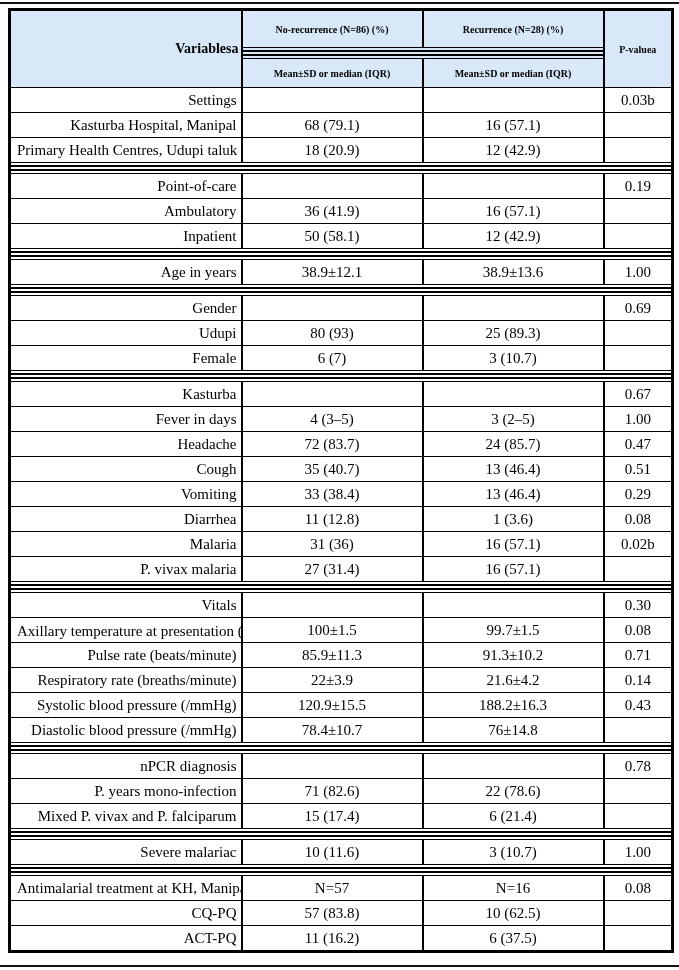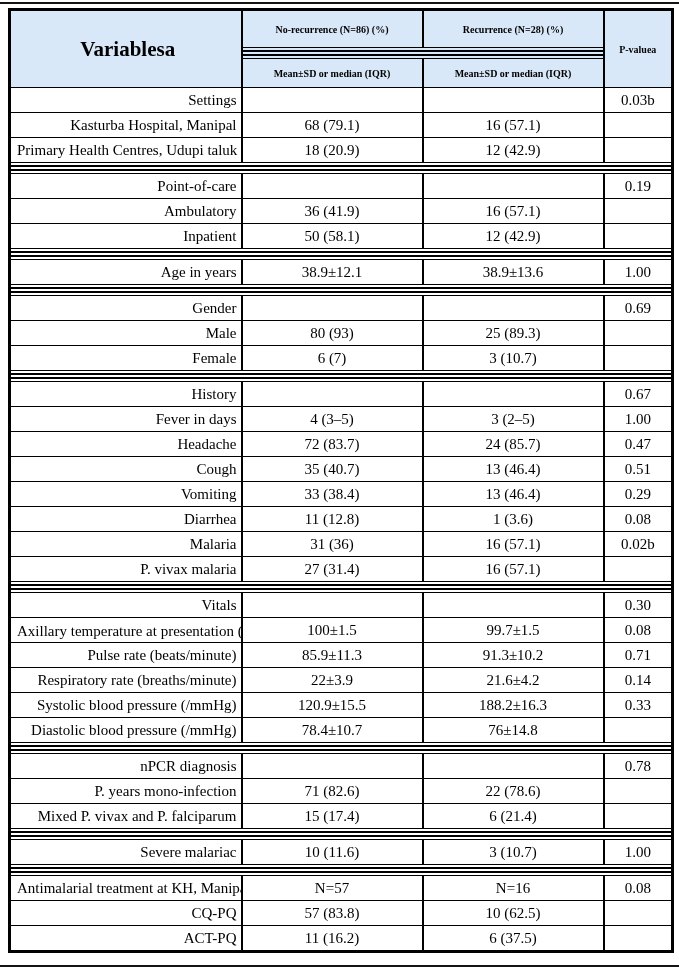--- a/index.html
+++ b/index.html
@@ -39,23 +39,23 @@
     overflow: hidden;
     white-space: nowrap;
   }
   thead th {
     background: #d9e8f8;
     font-weight: bold;
     font-size: 10px;
     padding: 2px 2px;
   }
   th.h-var {
-    text-align: center;
+    text-align: right;
     padding-left: 6px;
-    font-size: 21px;
+    font-size: 14px;
   }
   tr.h-top th { height: 32px; }
   tr.h-sub th { height: 24px; margin-top: 36px; }
   tr.hsep td {
     border: none;
     background: #d9e8f8;
     padding: 0;
     height: 10px;
   }
   .dline {
@@ -169,38 +169,38 @@
           <div class="dline"></div>
         </td>
       </tr>
       <tr>
         <td class="c-label">Gender</td>
         <td class="c-val"></td>
         <td class="c-val"></td>
         <td class="c-p">0.69</td>
       </tr>
       <tr>
-        <td class="c-label">Male</td>
+        <td class="c-label">Udupi</td>
         <td class="c-val">80 (93)</td>
         <td class="c-val">25 (89.3)</td>
         <td class="c-p"></td>
       </tr>
       <tr>
         <td class="c-label">Female</td>
         <td class="c-val">6 (7)</td>
         <td class="c-val">3 (10.7)</td>
         <td class="c-p"></td>
       </tr>
       <tr class="sep">
         <td colspan="4">
           <div class="dline"></div>
         </td>
       </tr>
       <tr>
-        <td class="c-label">History</td>
+        <td class="c-label">Kasturba</td>
         <td class="c-val"></td>
         <td class="c-val"></td>
         <td class="c-p">0.67</td>
       </tr>
       <tr>
         <td class="c-label">Fever in days</td>
         <td class="c-val">4 (3–5)</td>
         <td class="c-val">3 (2–5)</td>
         <td class="c-p">1.00</td>
       </tr>
@@ -266,21 +266,21 @@
       <tr>
         <td class="c-label">Respiratory rate (breaths/minute)</td>
         <td class="c-val">22±3.9</td>
         <td class="c-val">21.6±4.2</td>
         <td class="c-p">0.14</td>
       </tr>
       <tr>
         <td class="c-label">Systolic blood pressure (/mmHg)</td>
         <td class="c-val">120.9±15.5</td>
         <td class="c-val">188.2±16.3</td>
-        <td class="c-p">0.33</td>
+        <td class="c-p">0.43</td>
       </tr>
       <tr>
         <td class="c-label">Diastolic blood pressure (/mmHg)</td>
         <td class="c-val">78.4±10.7</td>
         <td class="c-val">76±14.8</td>
         <td class="c-p"></td>
       </tr>
       <tr class="sep">
         <td colspan="4">
           <div class="dline"></div>

